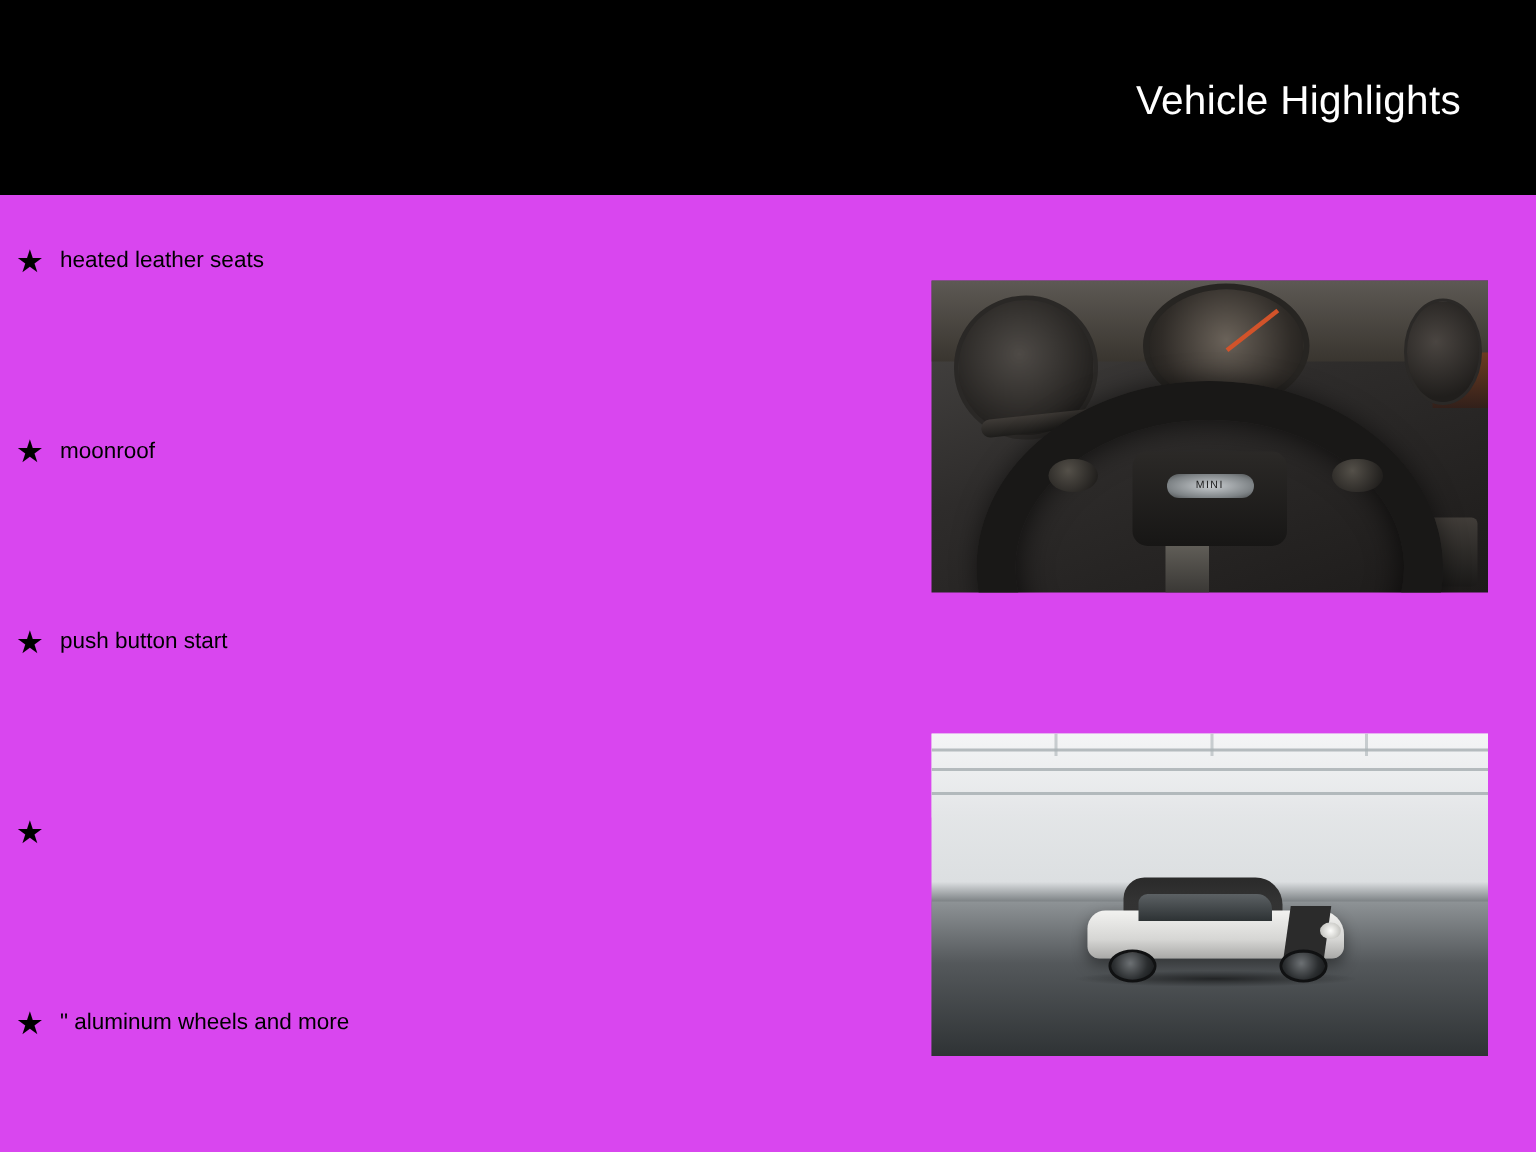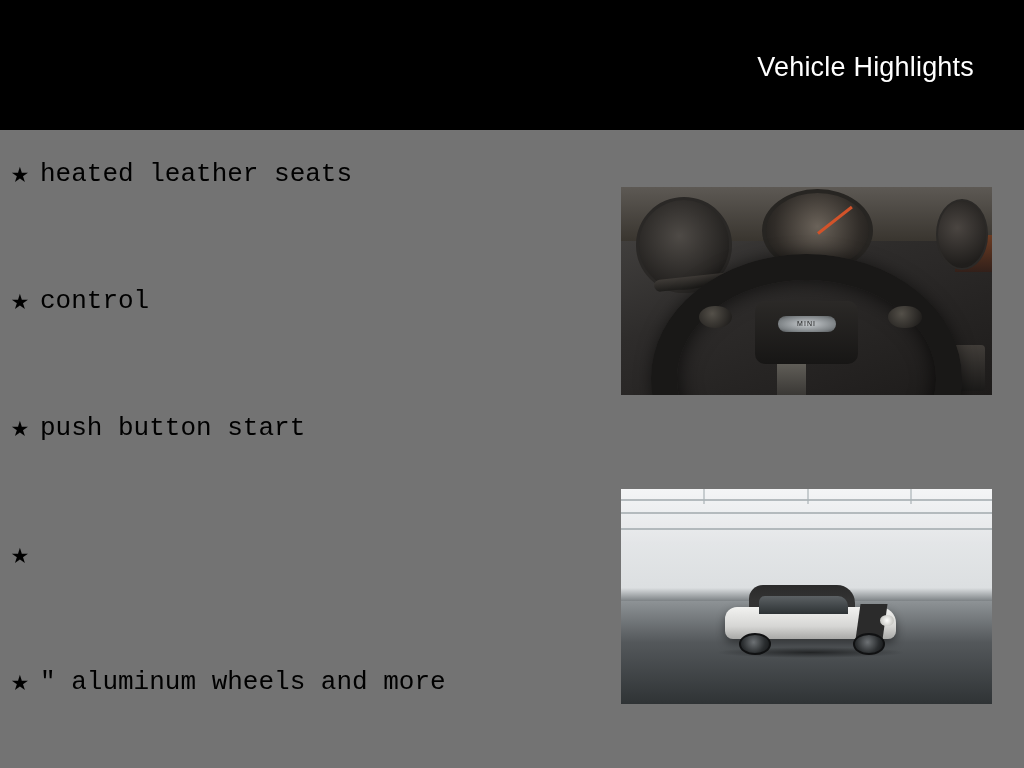--- a/index.html
+++ b/index.html
@@ -7,21 +7,21 @@
     width: 1024px;
     height: 768px;
     overflow: hidden;
     background: #ffffff;
     font-family: "Liberation Sans", sans-serif;
   }
   .slide {
     position: relative;
     width: 1024px;
     height: 768px;
-    background: #737373;
+    background: #d946ef;
   }
   .header-band {
     position: absolute;
     left: 0; top: 0;
     width: 1024px;
     height: 130px;
     background: #000000;
   }
   .header-title {
     position: absolute;
@@ -47,25 +47,24 @@
   .bullet-star {
     width: 40px;
     text-align: center;
     font-size: 21px;
     line-height: 26px;
     color: #000000;
     flex: 0 0 40px;
     padding-top: 2px;
   }
   .bullet-text {
-    font-size: 26px;
+    font-size: 15px;
     line-height: 28px;
     color: #000000;
     white-space: nowrap;
-    font-family: Liberation Mono, monospace;
   }
 
   
   .photo {
     position: absolute;
     overflow: hidden;
     background: #3a3a3a;
   }
   .photo-steering {
     left: 621px;
@@ -292,21 +291,21 @@
 
   <div class="bullets">
 
     <div class="bullet">
       <span class="bullet-star">★</span>
       <span class="bullet-text">heated leather seats</span>
     </div>
 
     <div class="bullet">
       <span class="bullet-star">★</span>
-      <span class="bullet-text">control</span>
+      <span class="bullet-text">moonroof</span>
     </div>
 
     <div class="bullet">
       <span class="bullet-star">★</span>
       <span class="bullet-text">push button start</span>
     </div>
 
     <div class="bullet">
       <span class="bullet-star">★</span>
     </div>

